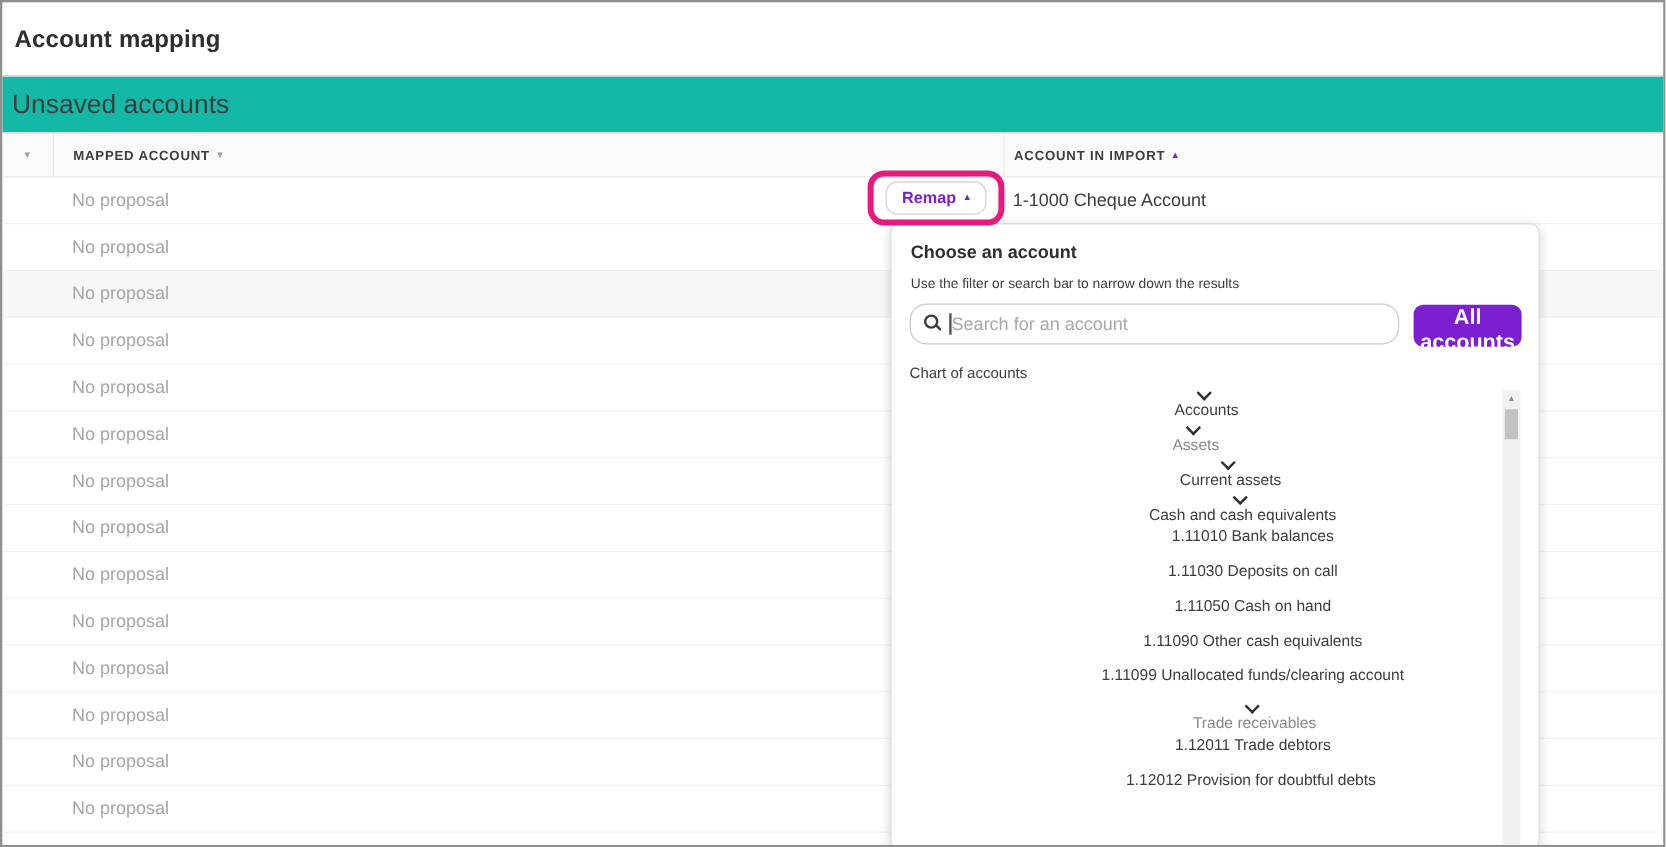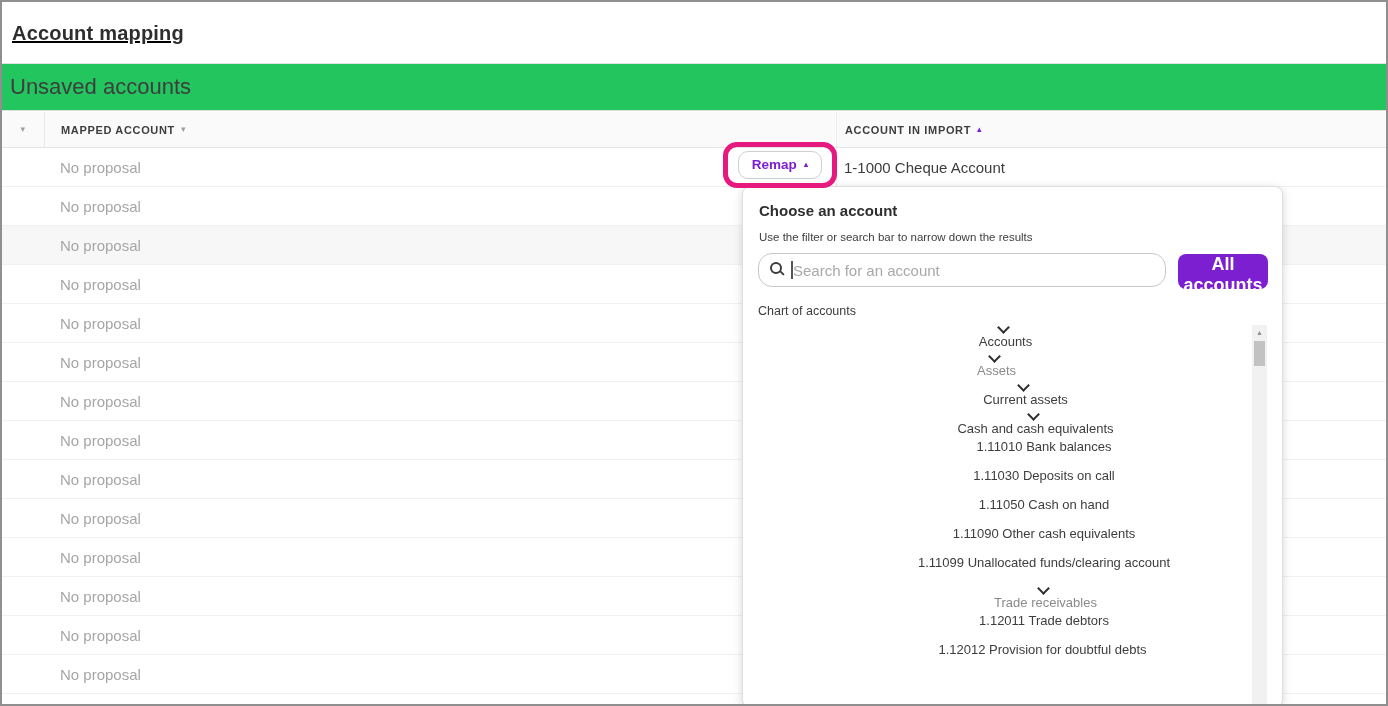--- a/index.html
+++ b/index.html
@@ -1,24 +1,24 @@
 <!DOCTYPE html>
 <html><head>
 <meta charset="utf-8">
 <style>
   * { margin:0; padding:0; box-sizing:border-box; }
   html,body { width:1388px; height:706px; background:#fff; font-family:"Liberation Sans","DejaVu Sans",sans-serif; }
   .screen { position:relative; width:1388px; height:706px; background:#fff; border:2px solid #8f8f8f; overflow:hidden; }
 
   
-  .app-header { position:absolute; left:0; top:0; right:0; height:61px; background:#fff;text-decoration:underline; }
+  .app-header { position:absolute; left:0; top:0; right:0; height:61px; background:#fff; }
   .app-header h1 { font-size:20px; font-weight:bold; color:#2e2e2e; padding:20px 0 0 10px; letter-spacing:.2px; }
 
   
-  .section-bar { position:absolute; left:0; top:61px; right:0; height:48px; background:#22c55e; border-top:1px solid #e3e3e3; border-bottom:1px solid #dcdcdc; }
+  .section-bar { position:absolute; left:0; top:61px; right:0; height:48px; background:#14b8a6; border-top:1px solid #e3e3e3; border-bottom:1px solid #dcdcdc; }
   .section-bar h2 { font-size:22px; font-weight:normal; color:#3d3d3d; padding:10px 0 0 8px; }
 
   
   .table-head { position:absolute; left:0; top:110px; right:0; height:36px; background:#fafafa; border-bottom:1px solid #e5e5e5; display:flex; align-items:center; }
   .th { font-size:11px; font-weight:bold; color:#3d3d3d; letter-spacing:.06em; display:flex; align-items:center; height:100%; }
   .th-sel { width:43px; justify-content:center; border-right:1px solid #e8e8e8; }
   .th-mapped { width:791px; padding-left:16px; }
   .th-import { flex:1; padding-left:9px; }
   .caret { font-size:9px; color:#9e9e9e; margin-left:6px; line-height:1; }
   .caret.purple { color:#7c1fd1; }

